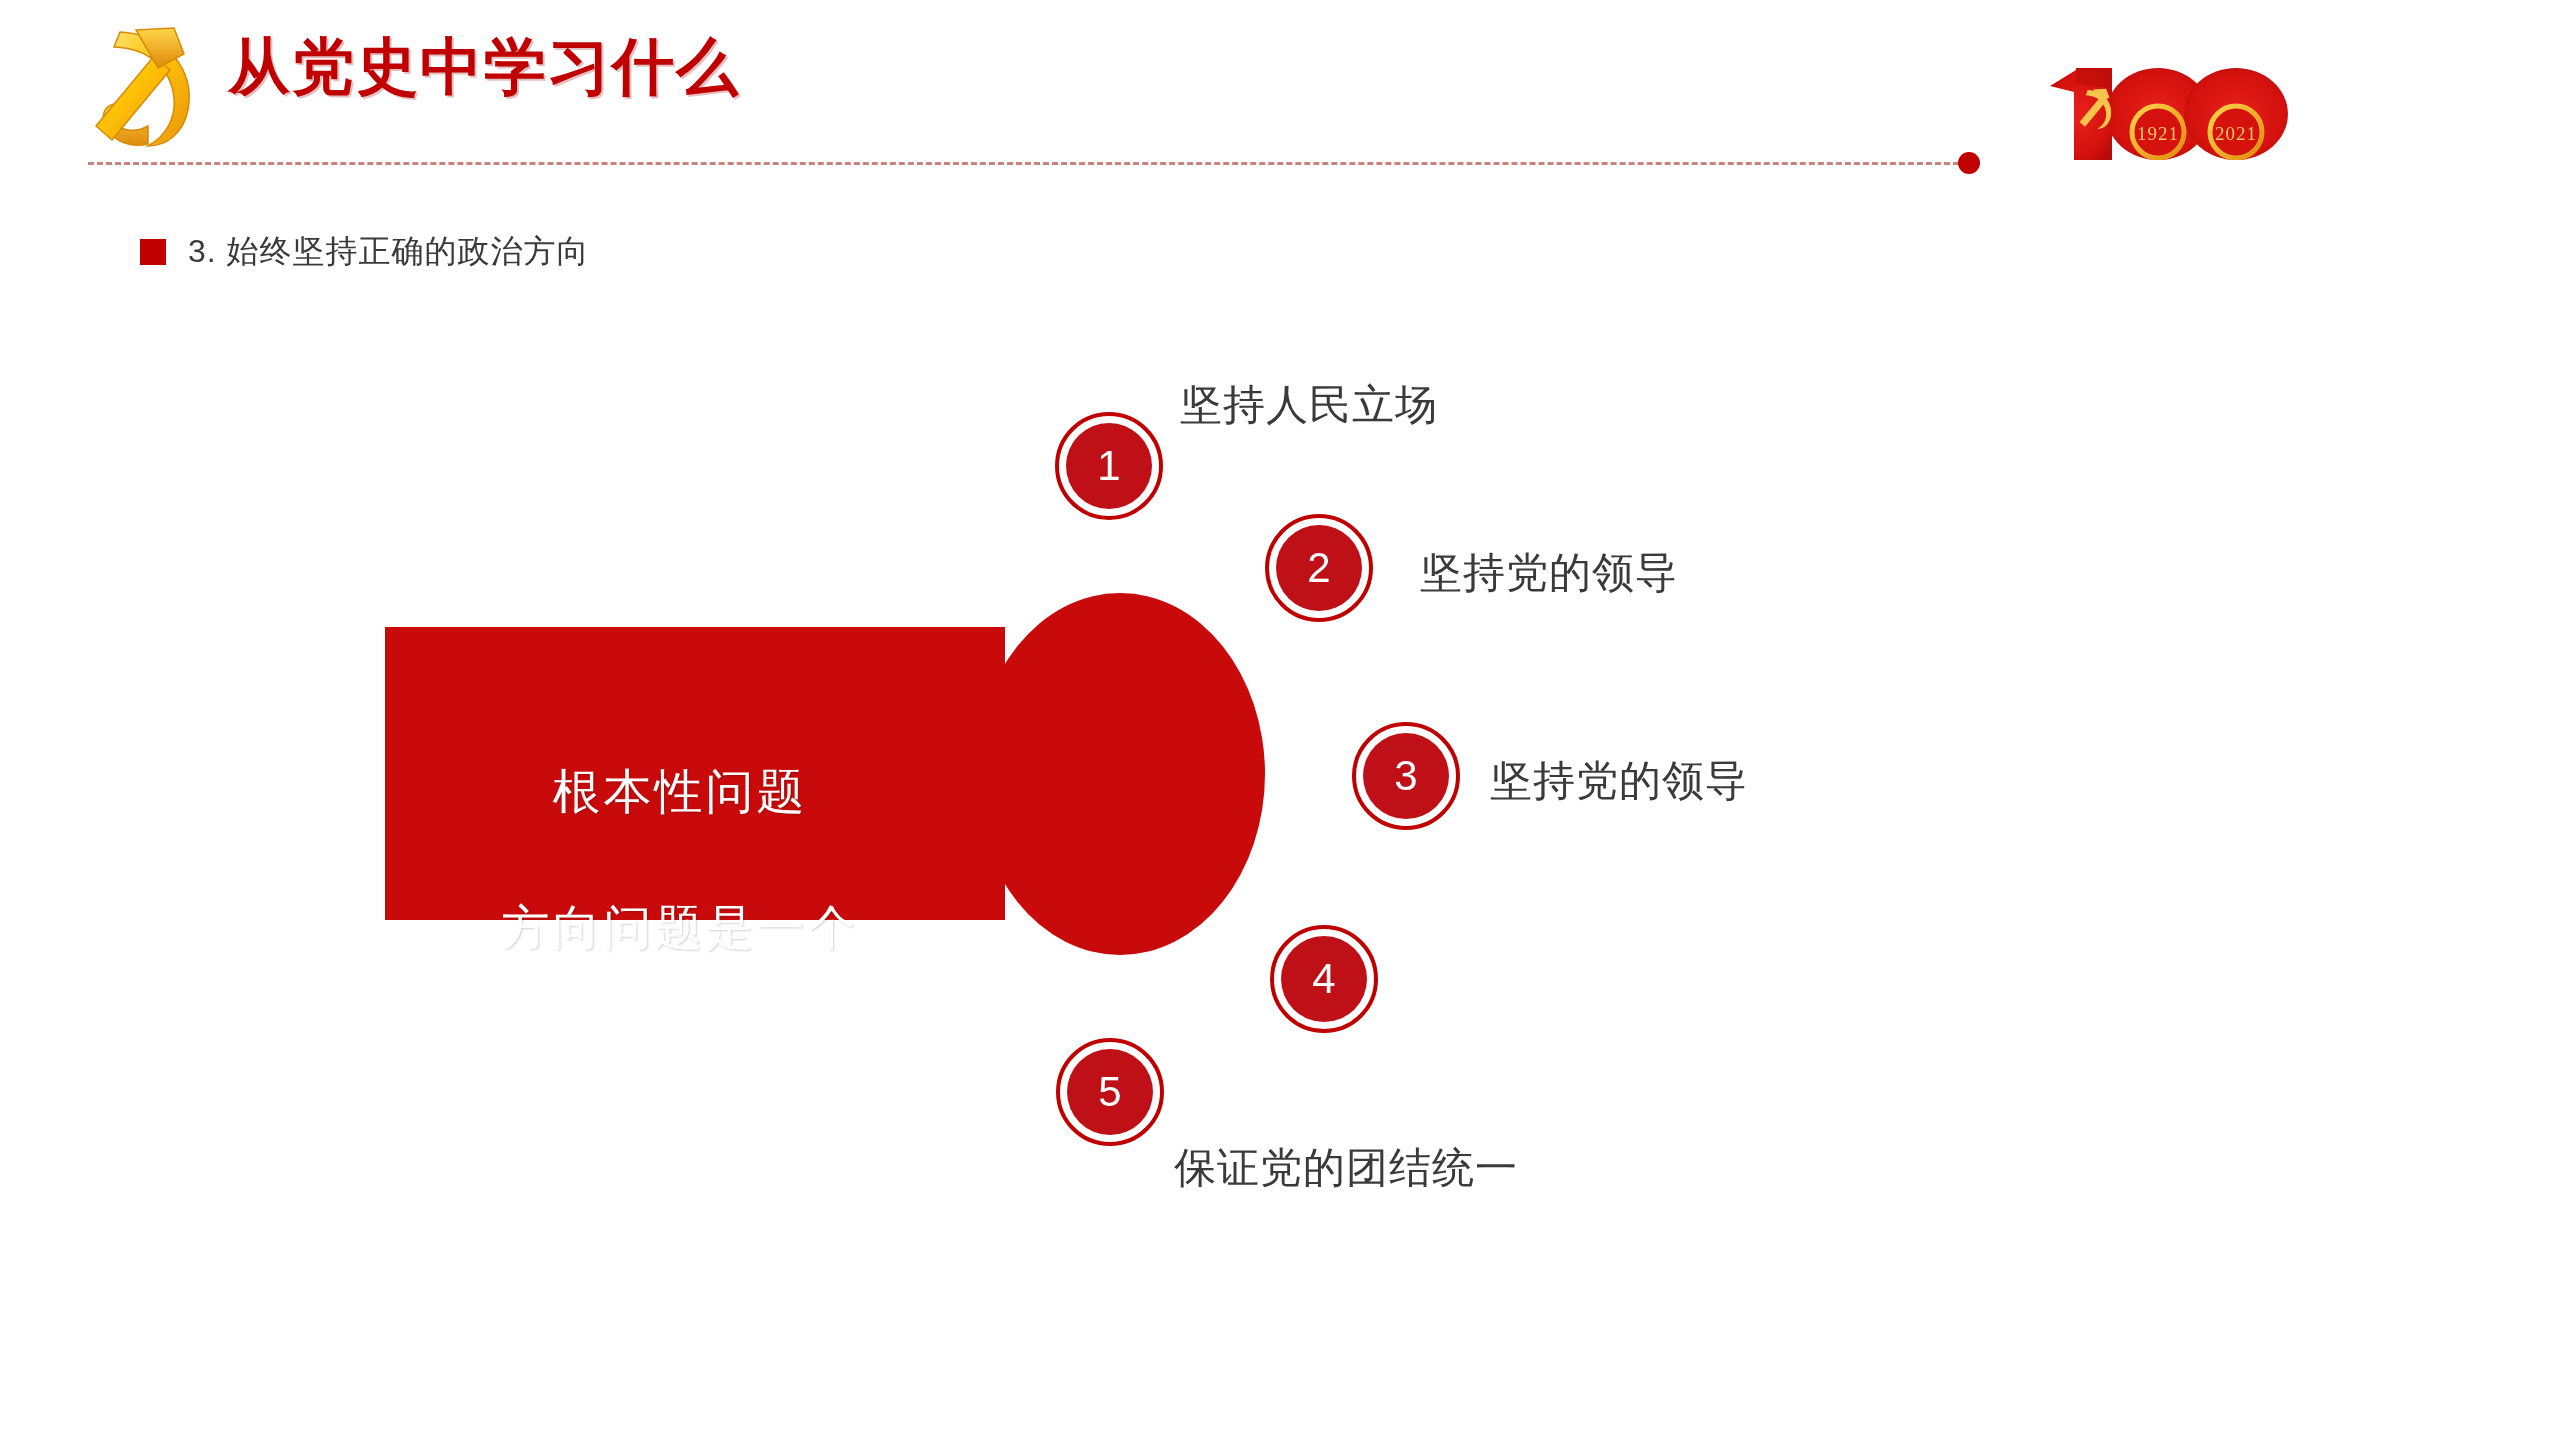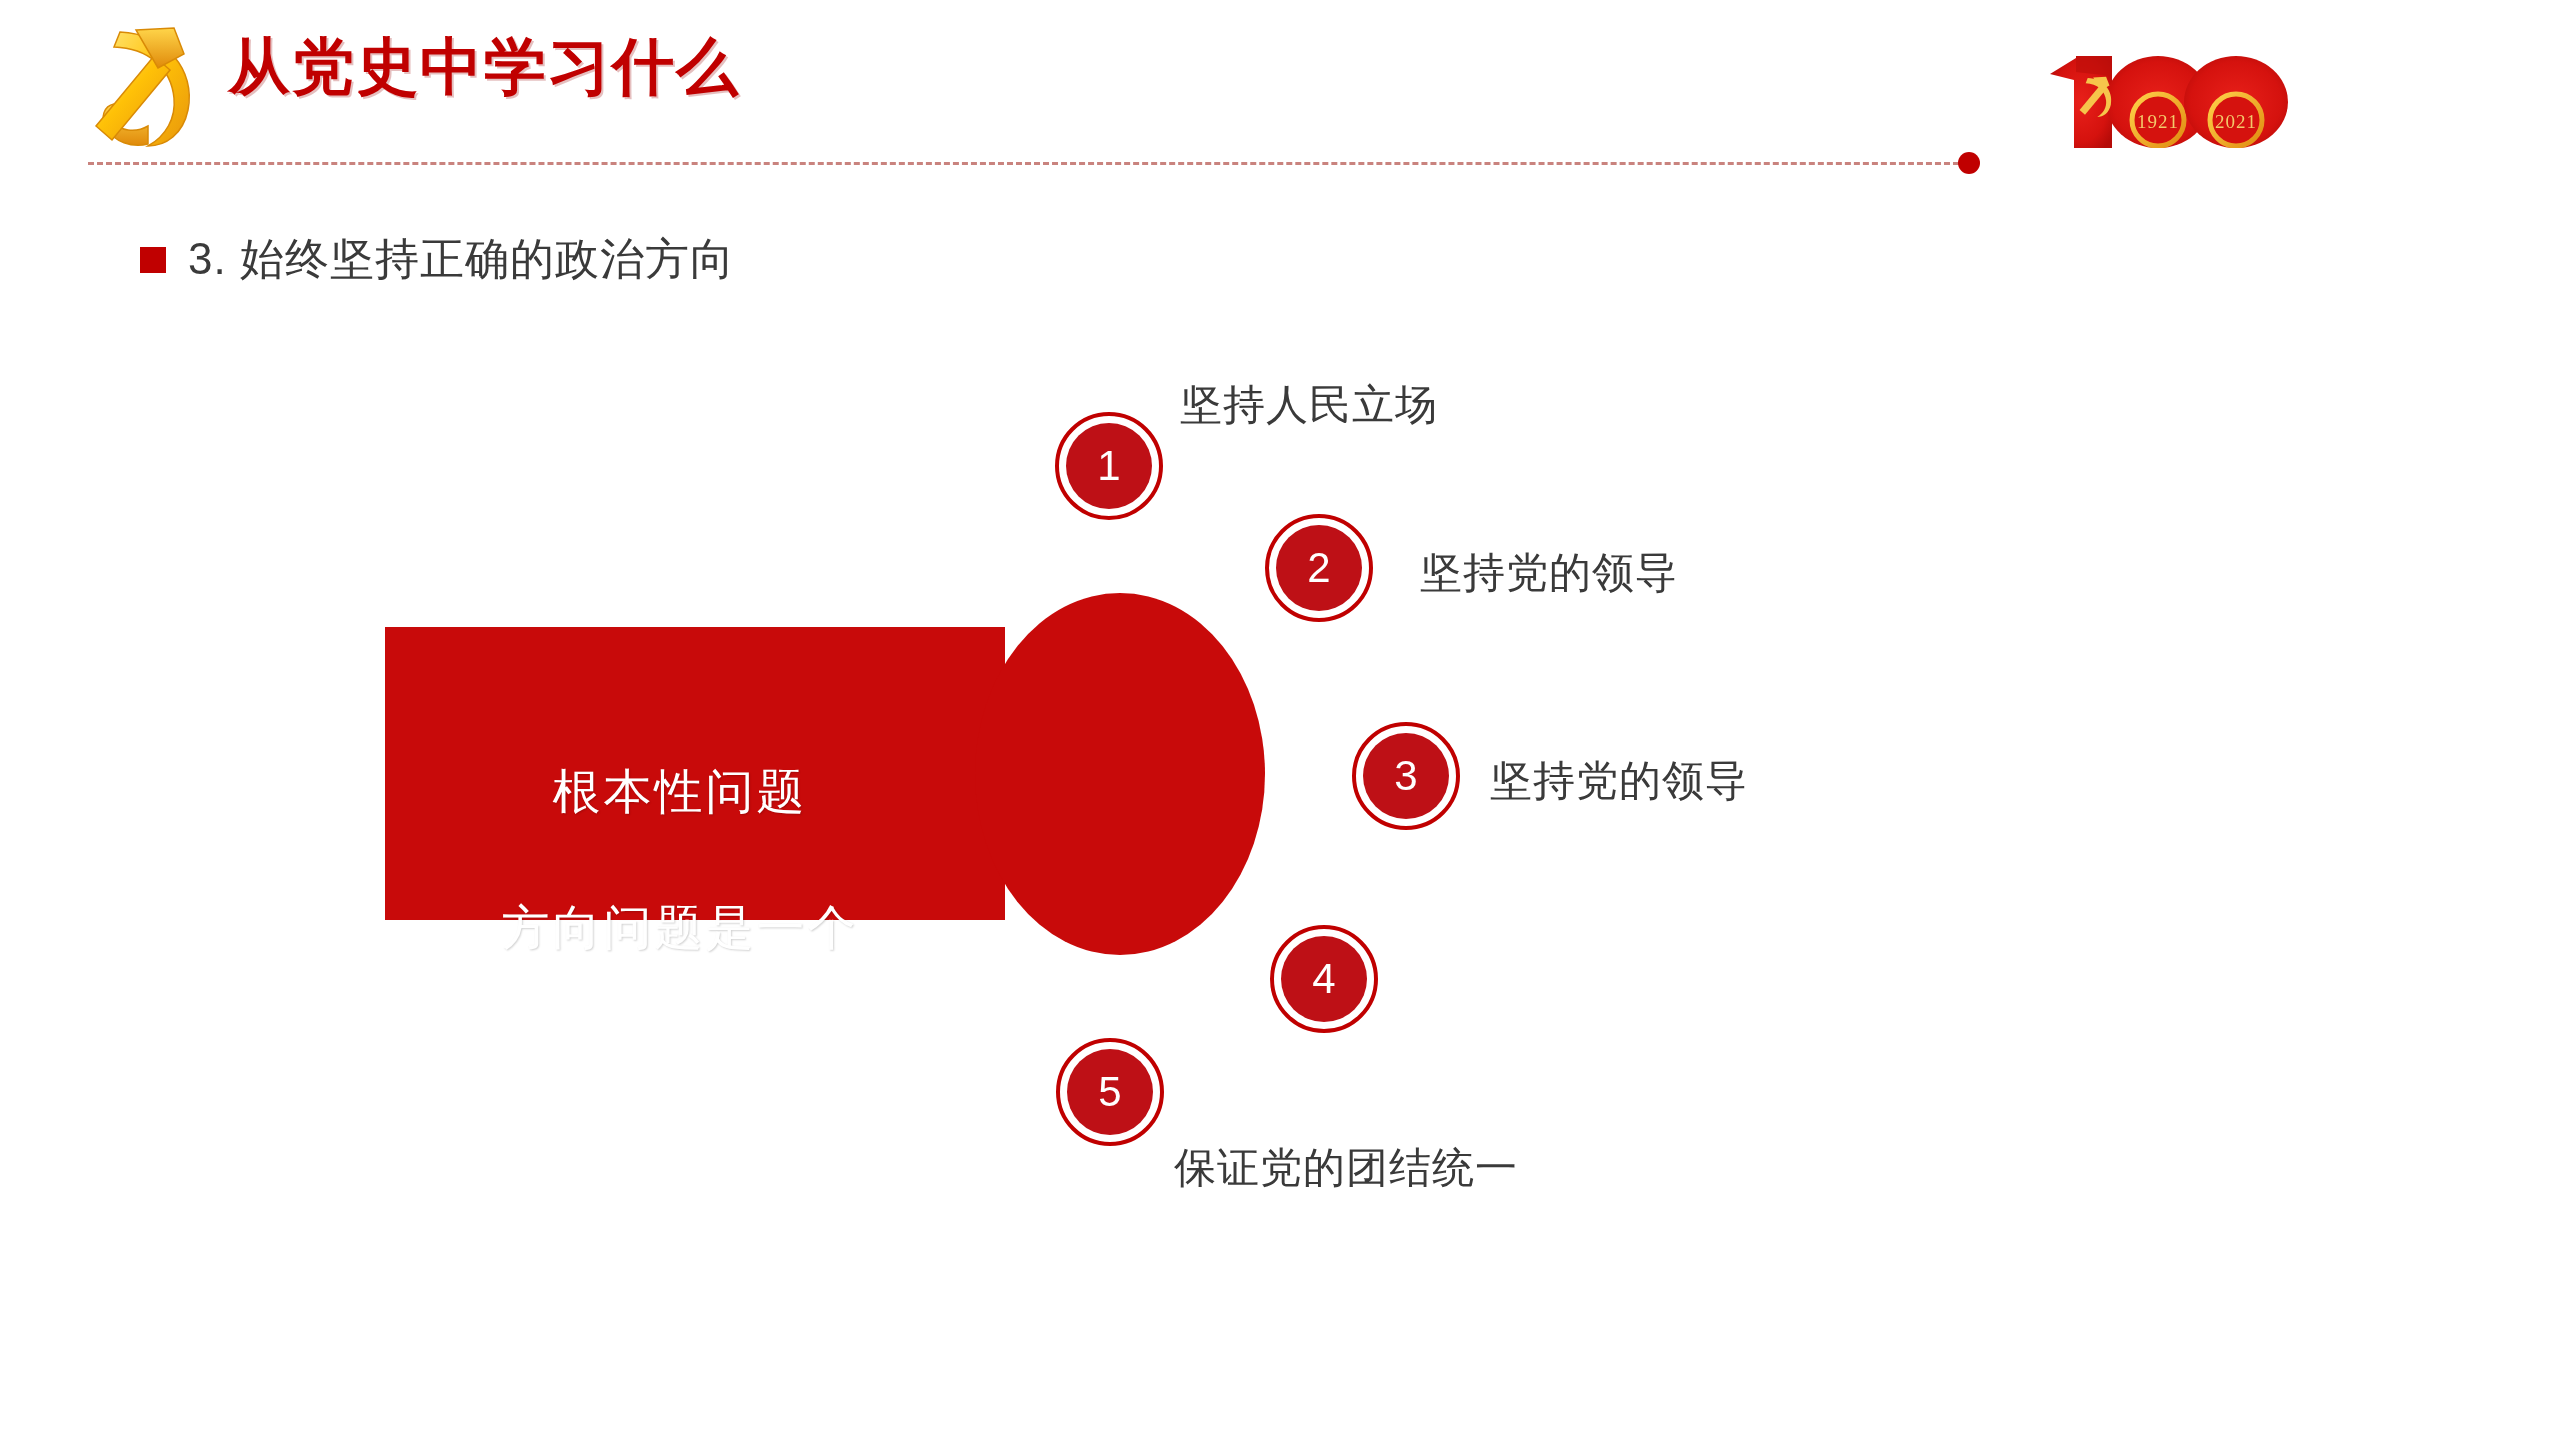--- a/index.html
+++ b/index.html
@@ -60,42 +60,42 @@
     left: 1958px;
     top: 152px;
     width: 22px;
     height: 22px;
     border-radius: 50%;
     background: #C00000;
   }
   #anniversary-logo {
     position: absolute;
     left: 2040px;
-    top: 28px;
+    top: 40px;
     width: 250px;
     height: 120px;
   }
 
   
   #subtitle-row {
     position: absolute;
     left: 140px;
     top: 230px;
     display: flex;
     align-items: center;
     gap: 22px;
   }
   #subtitle-bullet {
     width: 26px;
     height: 26px;
     background: #C00000;
     flex: 0 0 auto;
   }
   #subtitle-text {
-    font-size: 44px;
+    font-size: 32px;
     color: #3A3A3A;
     white-space: nowrap;
     letter-spacing: 1px;
   }
 
   
   #diagram {
     position: absolute;
     left: 0;
     top: 0;

